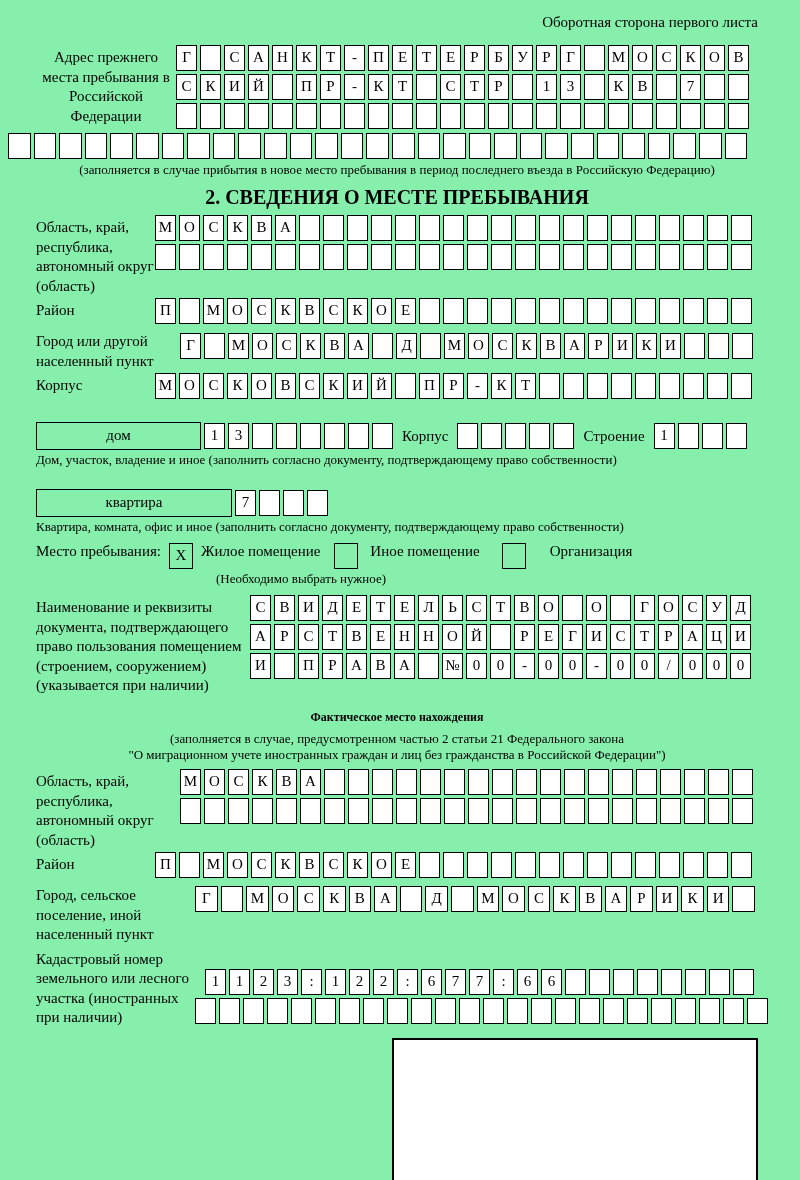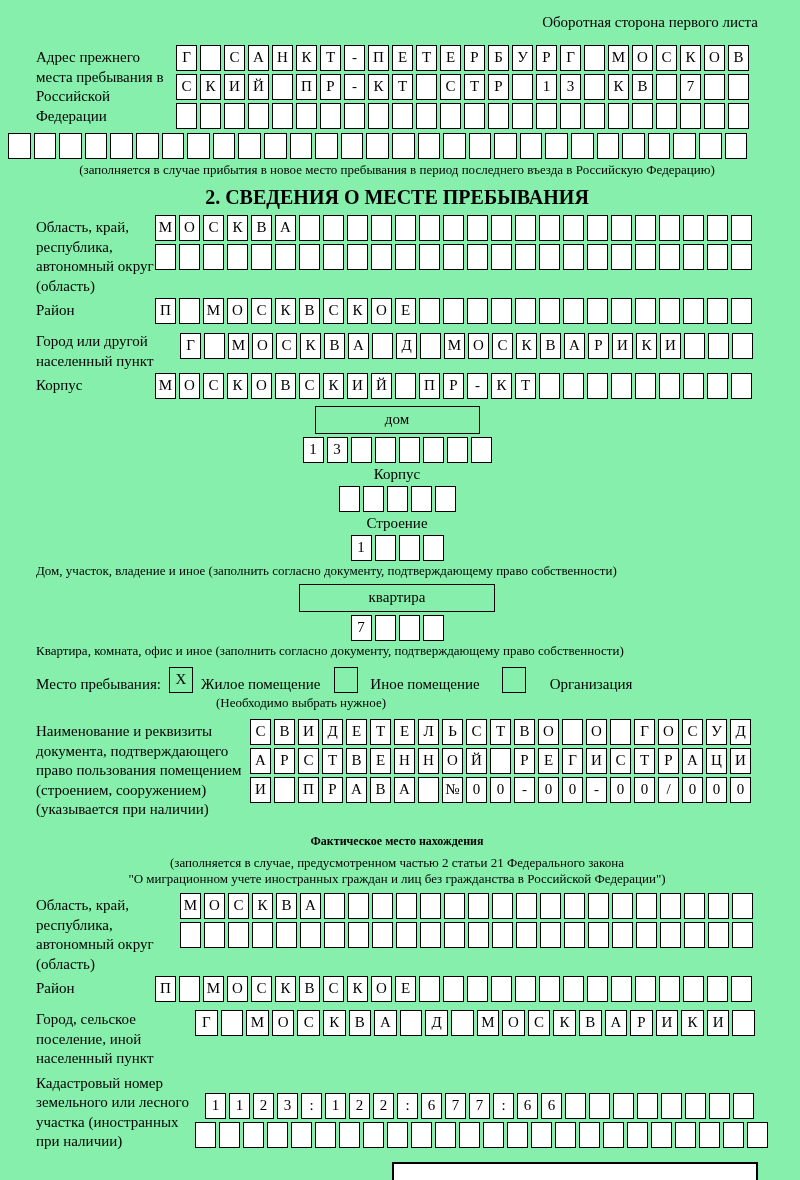--- a/index.html
+++ b/index.html
@@ -4,39 +4,39 @@
 <style>
   * { margin:0; padding:0; box-sizing:border-box; }
   html,body { background:#fff; }
   body { font-family:"Liberation Serif","DejaVu Serif",serif; color:#000; }
   .page { width:800px; height:1180px; padding:14px 42px 0 36px; position:relative; overflow:hidden; background:#86efac; }
 
   .top-note { text-align:right; font-size:15px; margin-bottom:14px; }
 
   .field { display:flex; align-items:flex-start; }
   .lbl { flex:none; font-size:15px; line-height:1.3; padding-top:3px; }
-  .w140 { width:140px; } .w119 { width:119px; } .w144 { width:144px; }
+  .w140 { width:140px;text-align:center; } .w119 { width:119px; } .w144 { width:144px; }
   .w214 { width:214px; } .w159 { width:159px; }
 
   .boxrow { display:flex; gap:3px; margin-bottom:3px; }
   .cell { flex:none; width:21px; height:26px; border:1.6px solid #000; text-align:center;
           font-size:15px; line-height:22px; background:#fff; }
   .boxrow.wide .cell { width:22.6px; }
 
   .fullrow { margin-left:-28px; margin-top:1px; }
 
   .caption { font-size:13px; line-height:1.25; }
   .caption.center { text-align:center; }
   .sec-title { text-align:center; font-weight:bold; font-size:20px; margin:8px 0 6px 0; }
 
   .inline-label-box { border:1.6px solid #000; height:28px; text-align:center; font-size:15px; line-height:25px; flex:none; }
-  .hrow { display:flex; align-items:center; gap:3px; margin:4px 0 2px 0;flex-direction:column; }
+  .hrow { display:flex; align-items:center; gap:3px; margin:20px 0 2px 0; }
   .hrow .midlbl { font-size:15px; padding:0 6px; flex:none; }
 
-  .chkrow { display:flex; align-items:flex-end; margin:8px 0 2px 0; font-size:15px; }
+  .chkrow { display:flex; align-items:flex-start; margin:8px 0 2px 0; font-size:15px; }
   .chk { flex:none; width:24px; height:26px; border:1.6px solid #000; text-align:center; font-size:15px; line-height:23px; }
 
   .docblock { margin-top:8px; }
   .fact-title { text-align:center; font-weight:bold; font-size:12px; margin:14px 0 6px 0; }
 
   .stamp-wrap { margin-left:356px; margin-top:10px; width:366px; }
   .stamp-box { width:366px; height:174px; border:2px solid #000; background:#fff; }
 
   .mb2{margin-bottom:2px;} .mb4{margin-bottom:4px;} .mb6{margin-bottom:6px;}
   .rows-offset { margin-top:22px; }

